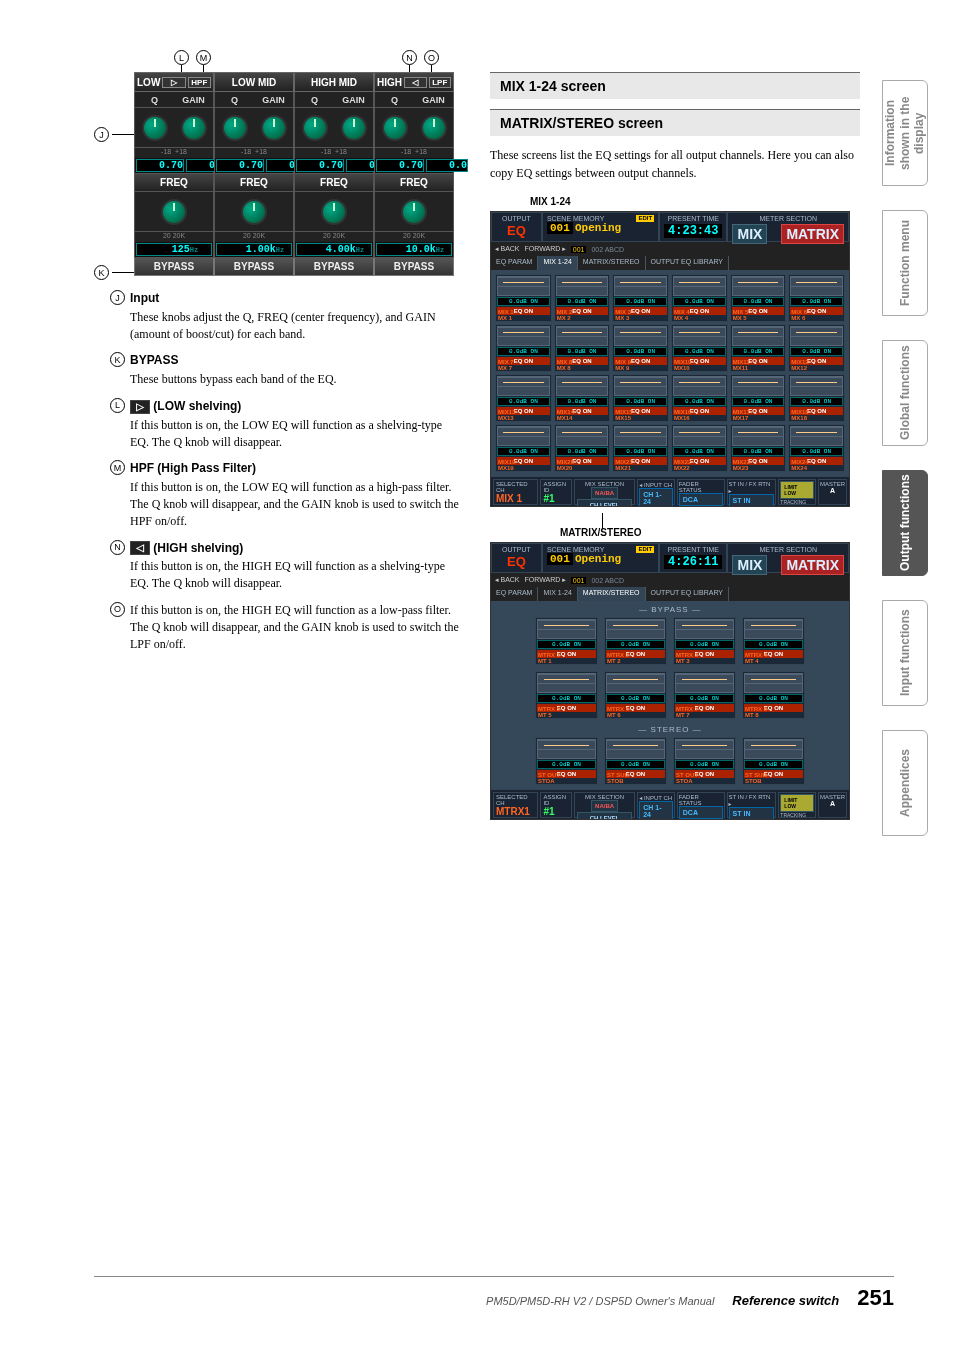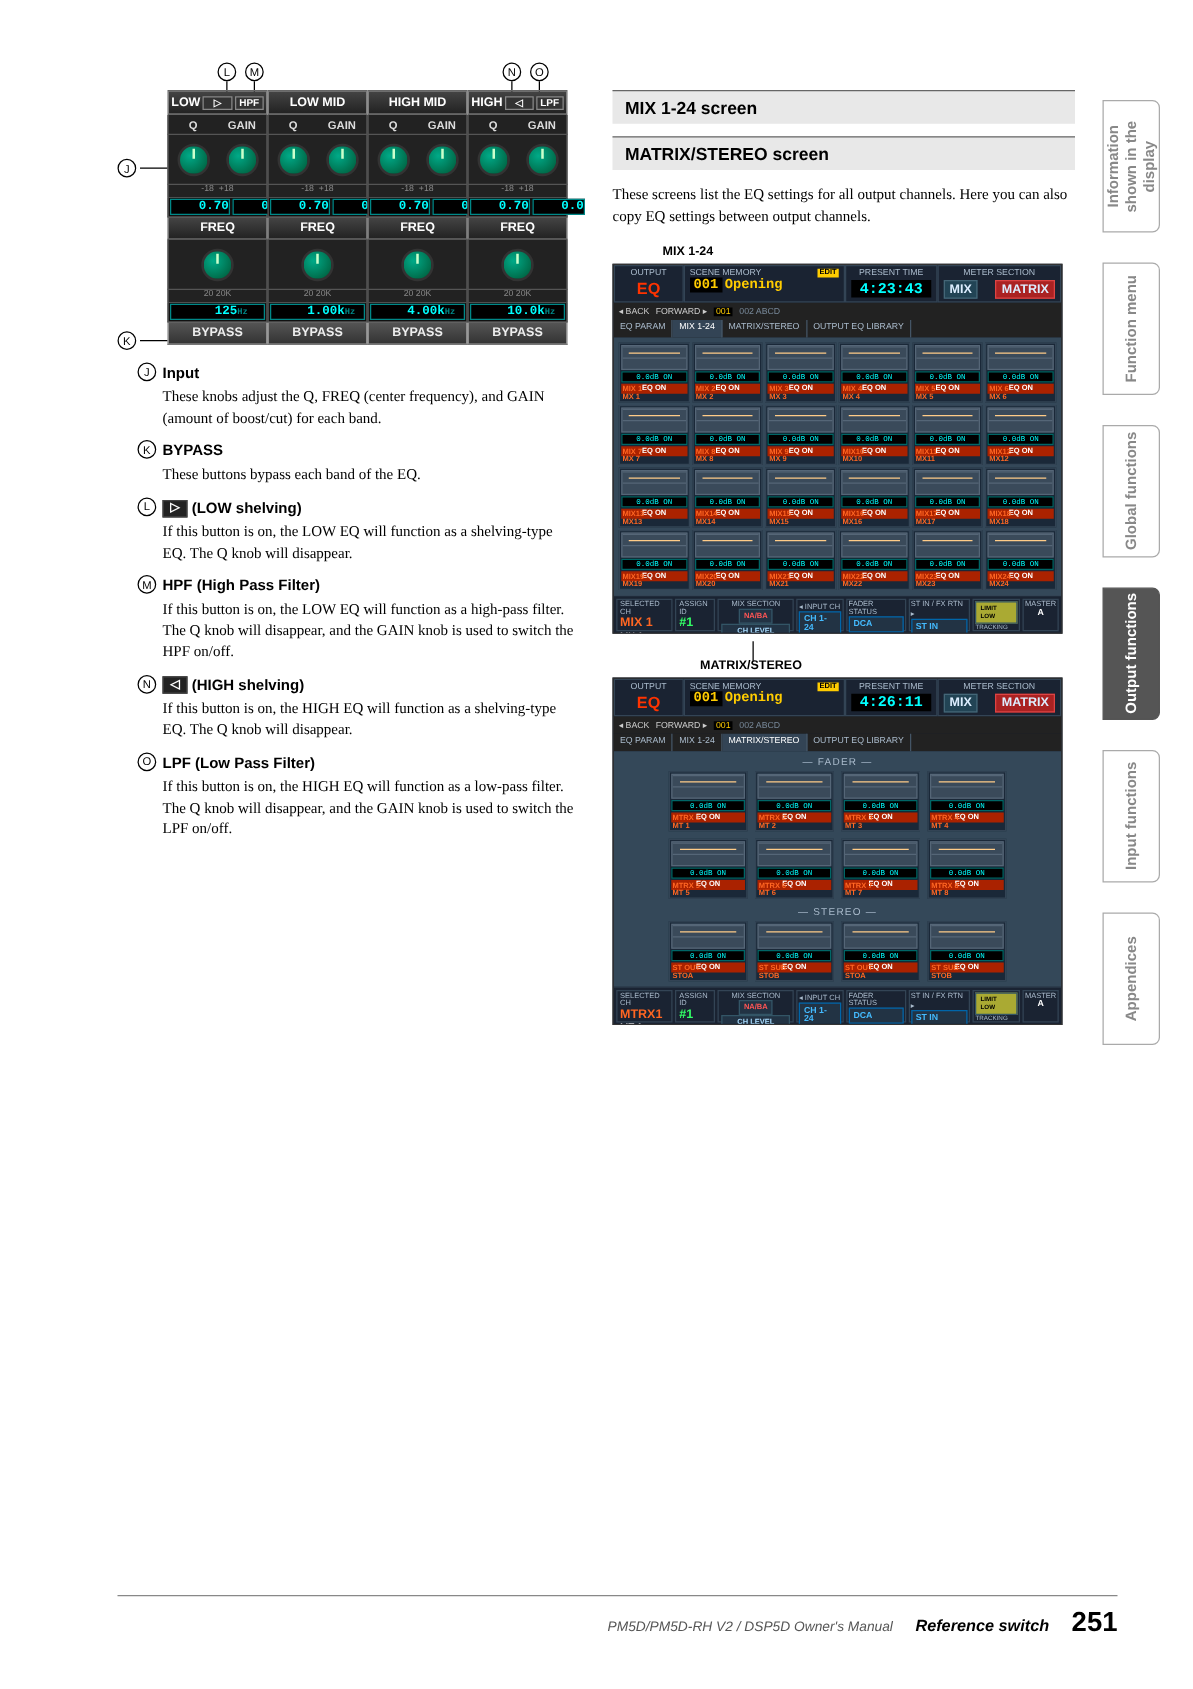--- a/index.html
+++ b/index.html
@@ -283,21 +283,21 @@
     background: #000; color: #fc0; font-family: 'Courier New';
     font-size: 11px; padding: 0 3px; font-weight: bold; display: inline-block;
   }
   .time-val {
     background: #000; color: #0ff;
     font-family: 'Courier New'; font-size: 12px; font-weight: bold;
     text-align: center; padding: 0 4px; margin-top: 2px;
   }
   .meter-btns { display: flex; gap: 2px; margin-top: 2px; justify-content: center; }
   .mbtn {
-    background: #245; color: #def; font-size: 10px;
+    background: #245; color: #def; font-size: 14px;
     padding: 1px 4px; border: 1px solid #467; font-weight: bold;
   }
   .mbtn.red { background: #a22; border-color: #d44; margin-left: 12px; }
   .nav-row {
     display: flex; height: 14px; background: #222;
     font-size: 7px; color: #ccc; align-items: center;
     padding-left: 4px; gap: 5px;
   }
   .tab-row {
     display: flex; background: #222; height: 14px;
@@ -610,21 +610,20 @@
           <div class="desc-item">
             <div class="num"><span class="circ">N</span></div>
             <div class="content">
               <div class="title"><span class="icon-box">◁</span> (HIGH shelving)</div>
               <div class="body">If this button is on, the HIGH EQ will function as a shelving-type EQ. The Q knob will disappear.</div>
             </div>
           </div>
           <div class="desc-item">
             <div class="num"><span class="circ">O</span></div>
             <div class="content">
-              <div class="title">LPF (Low Pass Filter)</div>
               <div class="body">If this button is on, the HIGH EQ will function as a low-pass filter. The Q knob will disappear, and the GAIN knob is used to switch the LPF on/off.</div>
             </div>
           </div>
         </div>
     </div>
 
     <div class="right-col">
       <div class="section-bar">MIX 1-24 screen</div>
       <div class="section-bar">MATRIX/STEREO screen</div>
       <p class="body-text">These screens list the EQ settings for all output channels. Here you can also copy EQ settings between output channels.</p>
@@ -939,21 +938,21 @@
               <span style="background:#000;color:#fc0;padding:0 2px;">001</span>
               <span style="color:#789;">002  ABCD</span>
             </div>
             <div class="tab-row">
               <span class="stab ">EQ PARAM</span>
               <span class="stab ">MIX 1-24</span>
               <span class="stab active">MATRIX/STEREO</span>
               <span class="stab ">OUTPUT EQ LIBRARY</span>
             </div>
             <div class="grid-area">
-       <div class="grid-label">— FADER —</div>
+       <div class="grid-label">— BYPASS —</div>
        <div class="ch-grid four">
                 <div class="ch-cell">
     <div class="ch-eq">
                     <div class="curve"></div>
                   </div>
     <div class="ch-att">0.0dB  ON</div>
     <div class="ch-eqon">EQ ON</div>
     <div class="ch-name">MTRX 1<br>MT 1</div>
   </div>
                 <div class="ch-cell">

